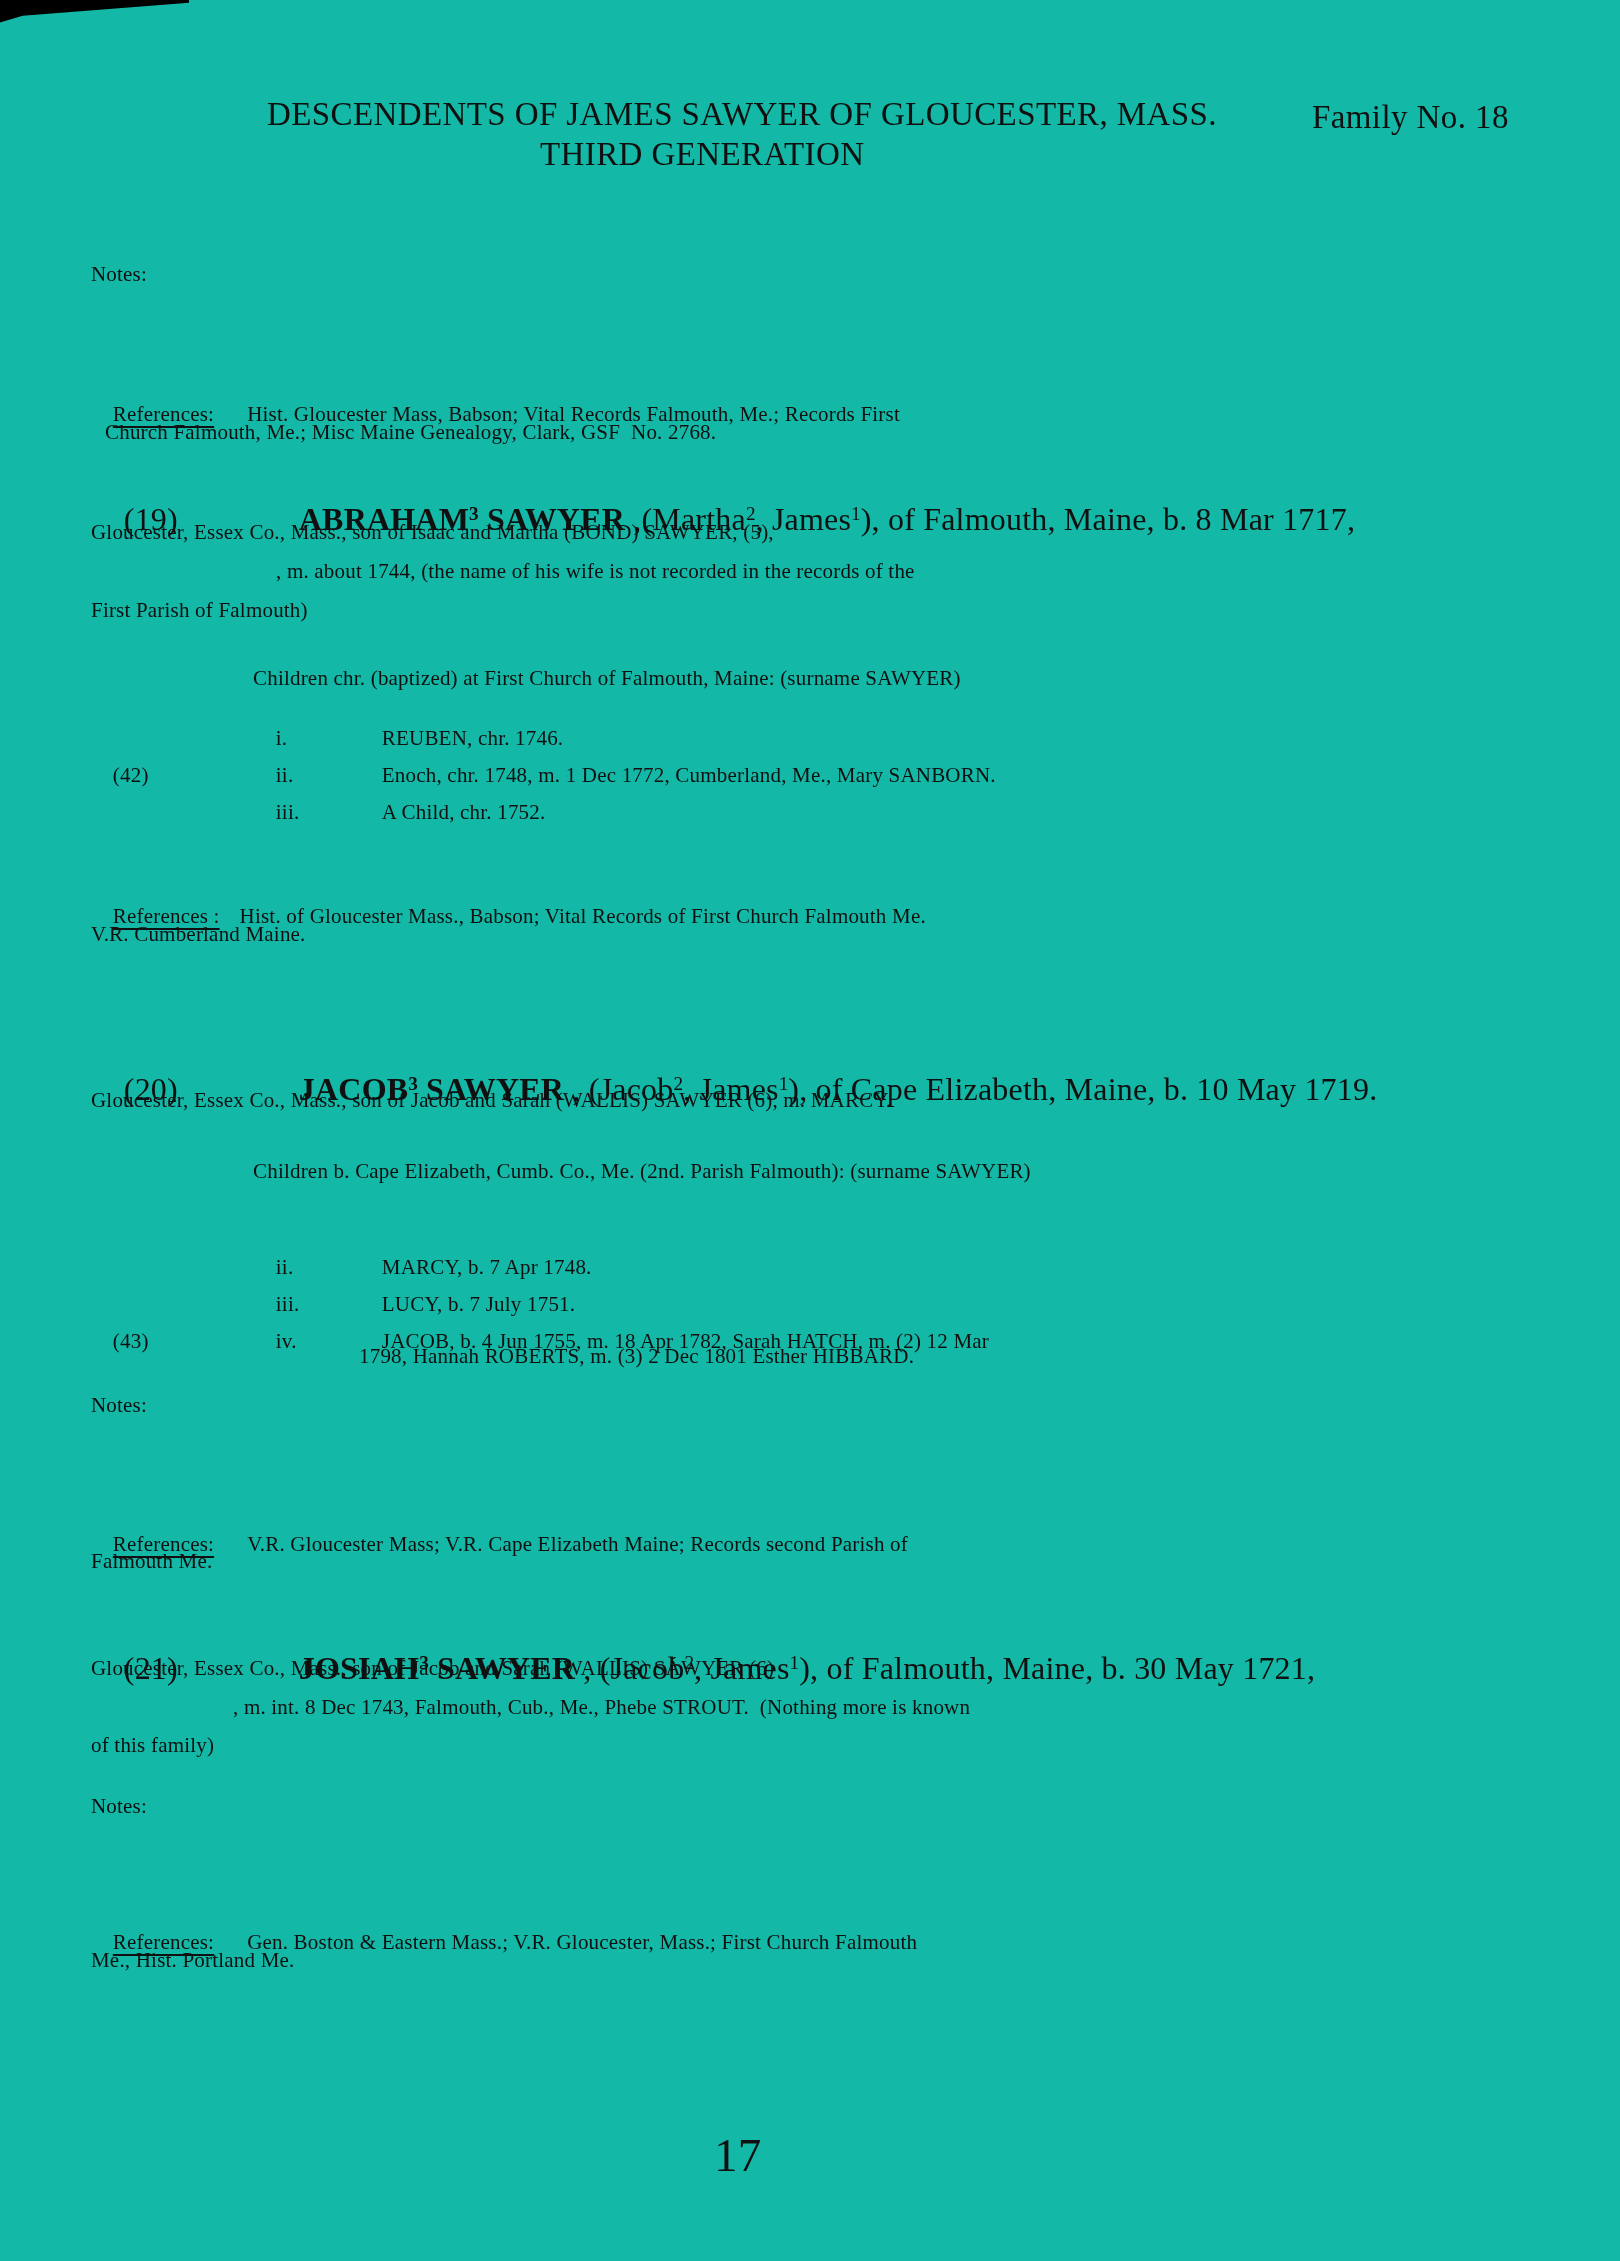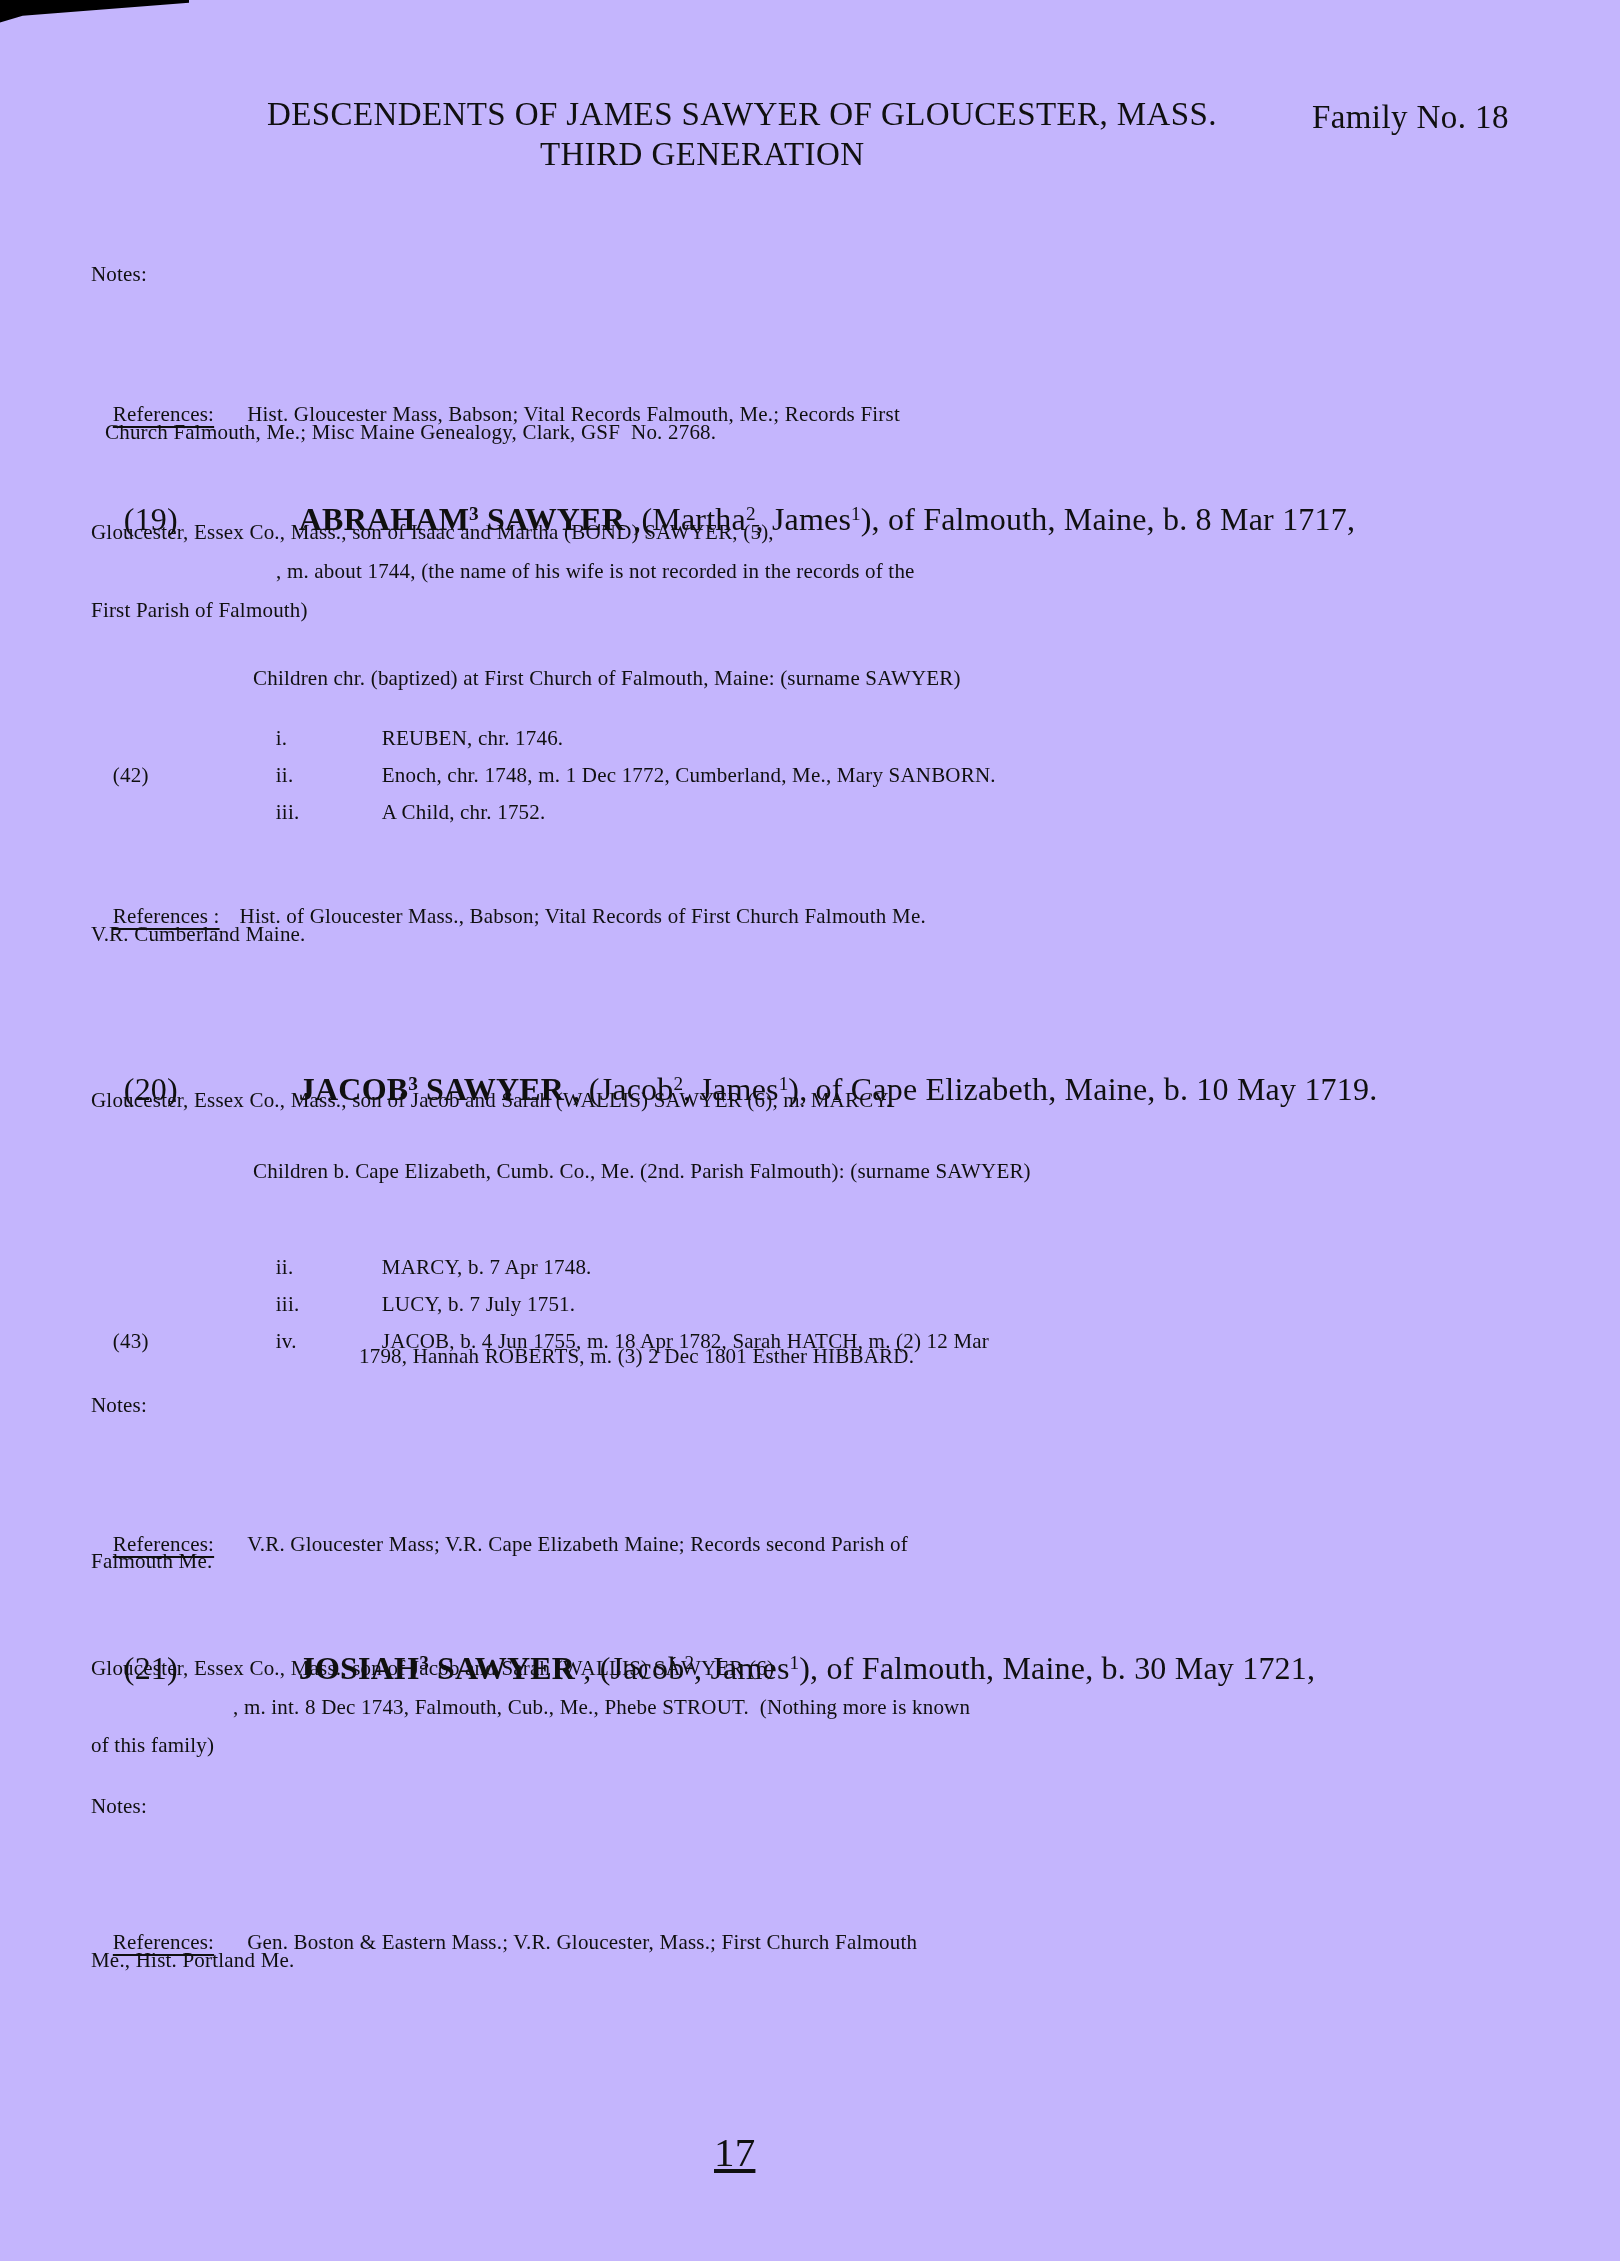--- a/index.html
+++ b/index.html
@@ -1,41 +1,41 @@
 <!DOCTYPE html>
 <html style="font-size:11.3px"><head>
 <meta charset="utf-8">
 <style>
   html,body{margin:0;padding:0;background:#ffffff;}
   .page{
     position:relative;
     width:1621px;
     height:2261px;
-    background:#c4b5fd;
+    background:#14b8a6;
     font-family:"Liberation Serif","DejaVu Serif",serif;
     color:#101010;
     overflow:hidden;
   }
   .line{
     position:absolute;
     white-space:pre;
     font-size:21px;
     line-height:1.1;
     letter-spacing:0.2px;
   }
   .hdr{font-size:33px;letter-spacing:0.4px;}
   .fam-line{font-size:32px;}
   .b{font-weight:bold;}
   .sup{font-size:60%;position:relative;top:-0.55em;letter-spacing:0;}
   .u{text-decoration:underline;text-decoration-thickness:2.1px;text-underline-offset:5px;}
   .rtext{margin-left:33px;}
   .famno{display:inline-block;width:175px;}
   .cref{display:inline-block;width:163px;}
   .cnum{display:inline-block;width:106px;}
-  .pageno{font-size:41px;text-decoration:underline;}
+  .pageno{font-size:47px;}
   .wedge{
     position:absolute;top:0;left:0;
     width:189px;height:22.6px;background:#000;
     clip-path:polygon(0 0,100% 0,100% 12%,12% 70%,0 100%);
   }
 </style>
 </head>
 <body>
 
 <div class="page">

